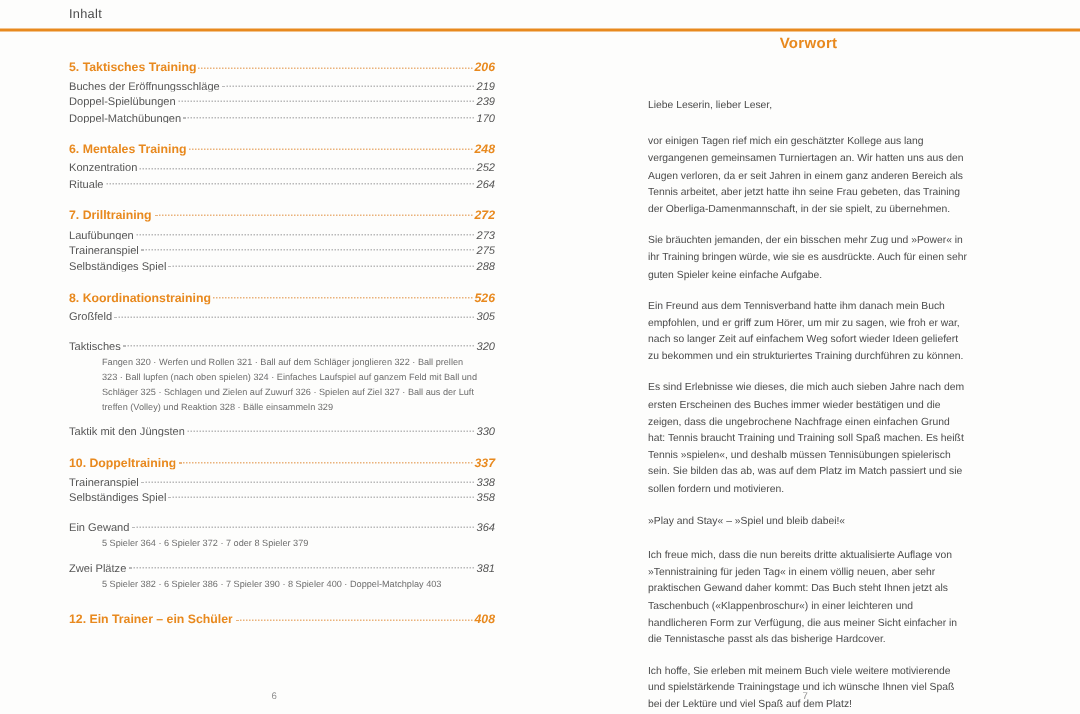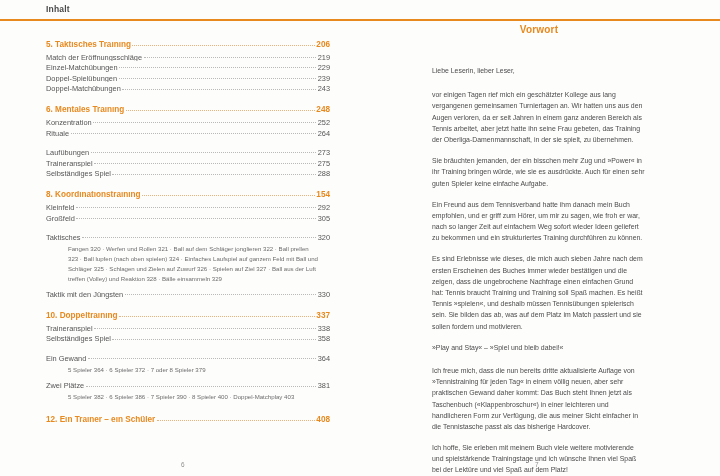--- a/index.html
+++ b/index.html
@@ -20,21 +20,21 @@
     inset: 0;
     background: #fdfdfc;
   }
 
   
   .running-head {
     position: absolute;
     left: 46px;
     top: 4px;
     font-size: 8.5px;
-    font-weight: bold;
+    font-weight: normal;
     color: #4a4a4a;
     letter-spacing: 0.2px;
   }
   .header-rule {
     position: absolute;
     left: 0;
     right: 0;
     top: 19px;
     height: 1.6px;
     background: #e8891e;
@@ -64,20 +64,21 @@
     flex: 1 1 auto;
     margin: 0 1.5px;
     position: relative;
     bottom: 1px;
     border-bottom: 1px dotted #b9b9b9;
     min-width: 4px;
   }
   .row .pg {
     white-space: nowrap;
     flex: 0 0 auto;
+    font-style: italic;
   }
 
   
   .row.chapter {
     font-size: 8.2px;
     font-weight: bold;
     color: #e8891e;
     padding: 0;
     height: 14px;
     align-items: center;
@@ -154,38 +155,33 @@
 
   <div class="toc">
 
     <div class="toc-group">
       <div class="row chapter">
         <span class="lbl">5. Taktisches Training</span>
         <span class="leader"></span>
         <span class="pg">206</span>
       </div>
       <div class="row sub">
-        <span class="lbl">Match der Eröffnungsschläge</span>
+        <span class="lbl">Buches der Eröffnungsschläge</span>
         <span class="leader"></span>
         <span class="pg">219</span>
       </div>
       <div class="row sub">
-        <span class="lbl">Einzel-Matchübungen</span>
-        <span class="leader"></span>
-        <span class="pg">229</span>
-      </div>
-      <div class="row sub">
         <span class="lbl">Doppel-Spielübungen</span>
         <span class="leader"></span>
         <span class="pg">239</span>
       </div>
       <div class="row sub">
         <span class="lbl">Doppel-Matchübungen</span>
         <span class="leader"></span>
-        <span class="pg">243</span>
+        <span class="pg">170</span>
       </div>
     </div>
     <div class="gap-md"></div>
 
     <div class="toc-group">
       <div class="row chapter">
         <span class="lbl">6. Mentales Training</span>
         <span class="leader"></span>
         <span class="pg">248</span>
       </div>
@@ -196,20 +192,25 @@
       </div>
       <div class="row sub">
         <span class="lbl">Rituale</span>
         <span class="leader"></span>
         <span class="pg">264</span>
       </div>
     </div>
     <div class="gap-md"></div>
 
     <div class="toc-group">
+      <div class="row chapter">
+        <span class="lbl">7. Drilltraining</span>
+        <span class="leader"></span>
+        <span class="pg">272</span>
+      </div>
       <div class="row sub">
         <span class="lbl">Laufübungen</span>
         <span class="leader"></span>
         <span class="pg">273</span>
       </div>
       <div class="row sub">
         <span class="lbl">Traineranspiel</span>
         <span class="leader"></span>
         <span class="pg">275</span>
       </div>
@@ -218,26 +219,21 @@
         <span class="leader"></span>
         <span class="pg">288</span>
       </div>
     </div>
     <div class="gap-md"></div>
 
     <div class="toc-group">
       <div class="row chapter">
         <span class="lbl">8. Koordinationstraining</span>
         <span class="leader"></span>
-        <span class="pg">154</span>
-      </div>
-      <div class="row sub">
-        <span class="lbl">Kleinfeld</span>
-        <span class="leader"></span>
-        <span class="pg">292</span>
+        <span class="pg">526</span>
       </div>
       <div class="row sub">
         <span class="lbl">Großfeld</span>
         <span class="leader"></span>
         <span class="pg">305</span>
       </div>
     </div>
     <div class="gap-md"></div>
 
     <div class="toc-group">

